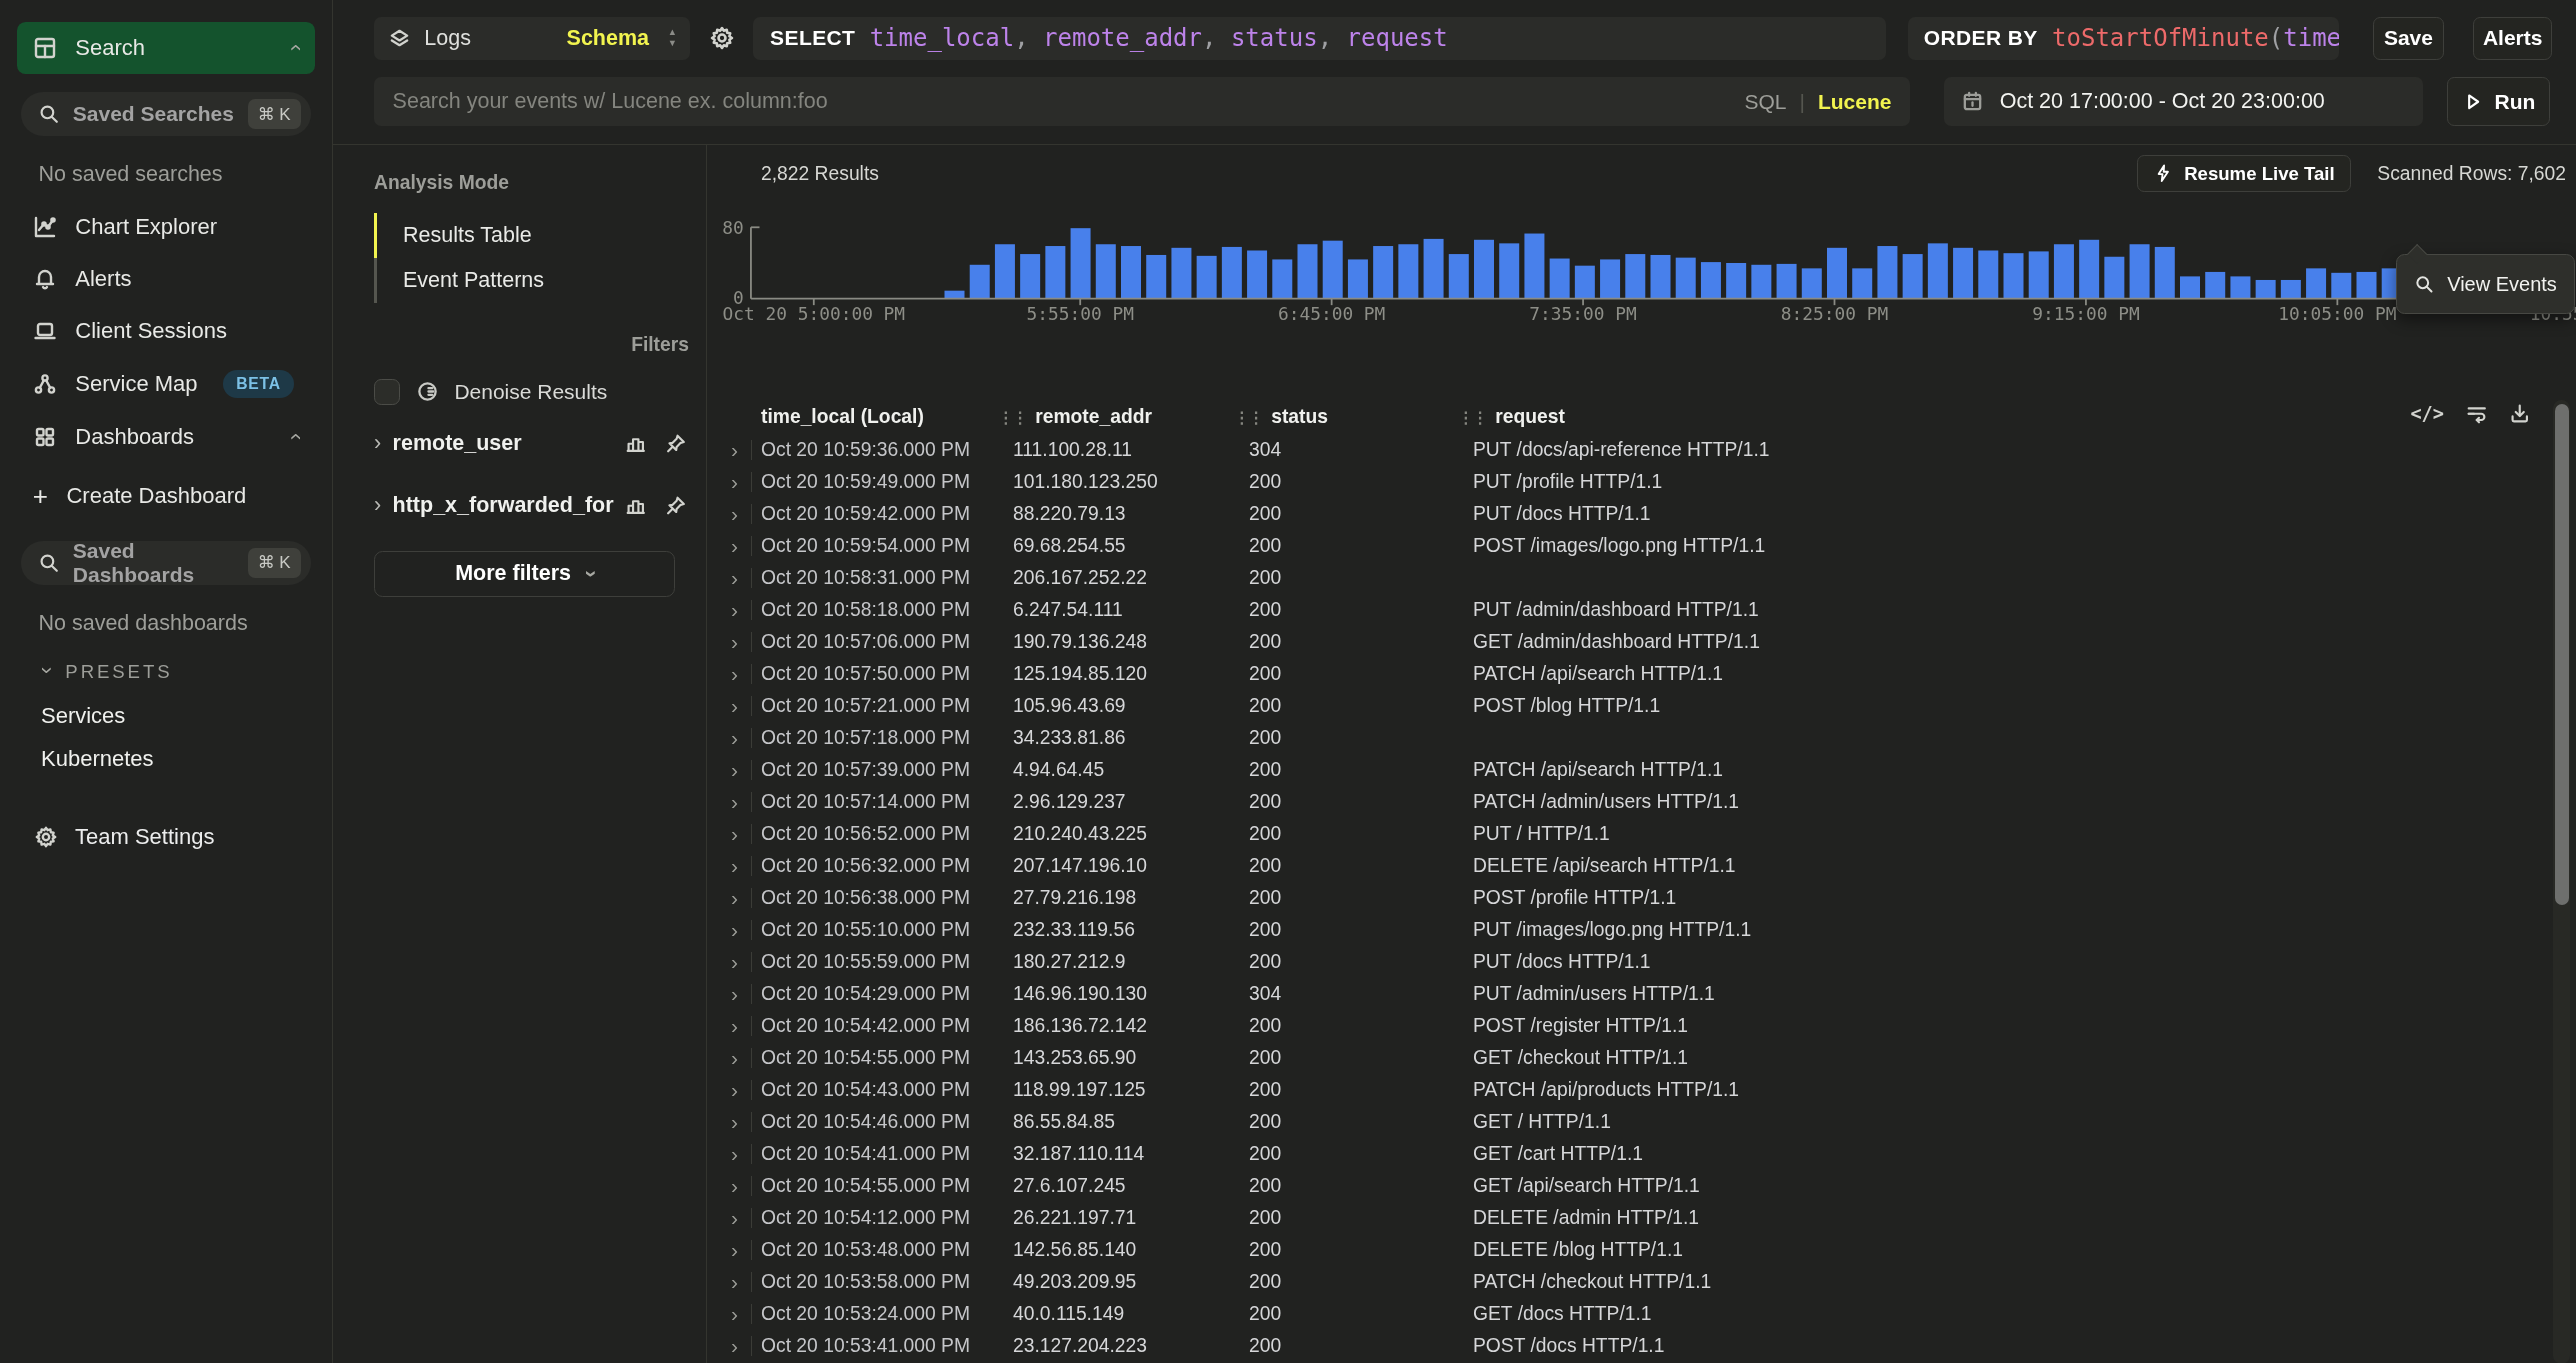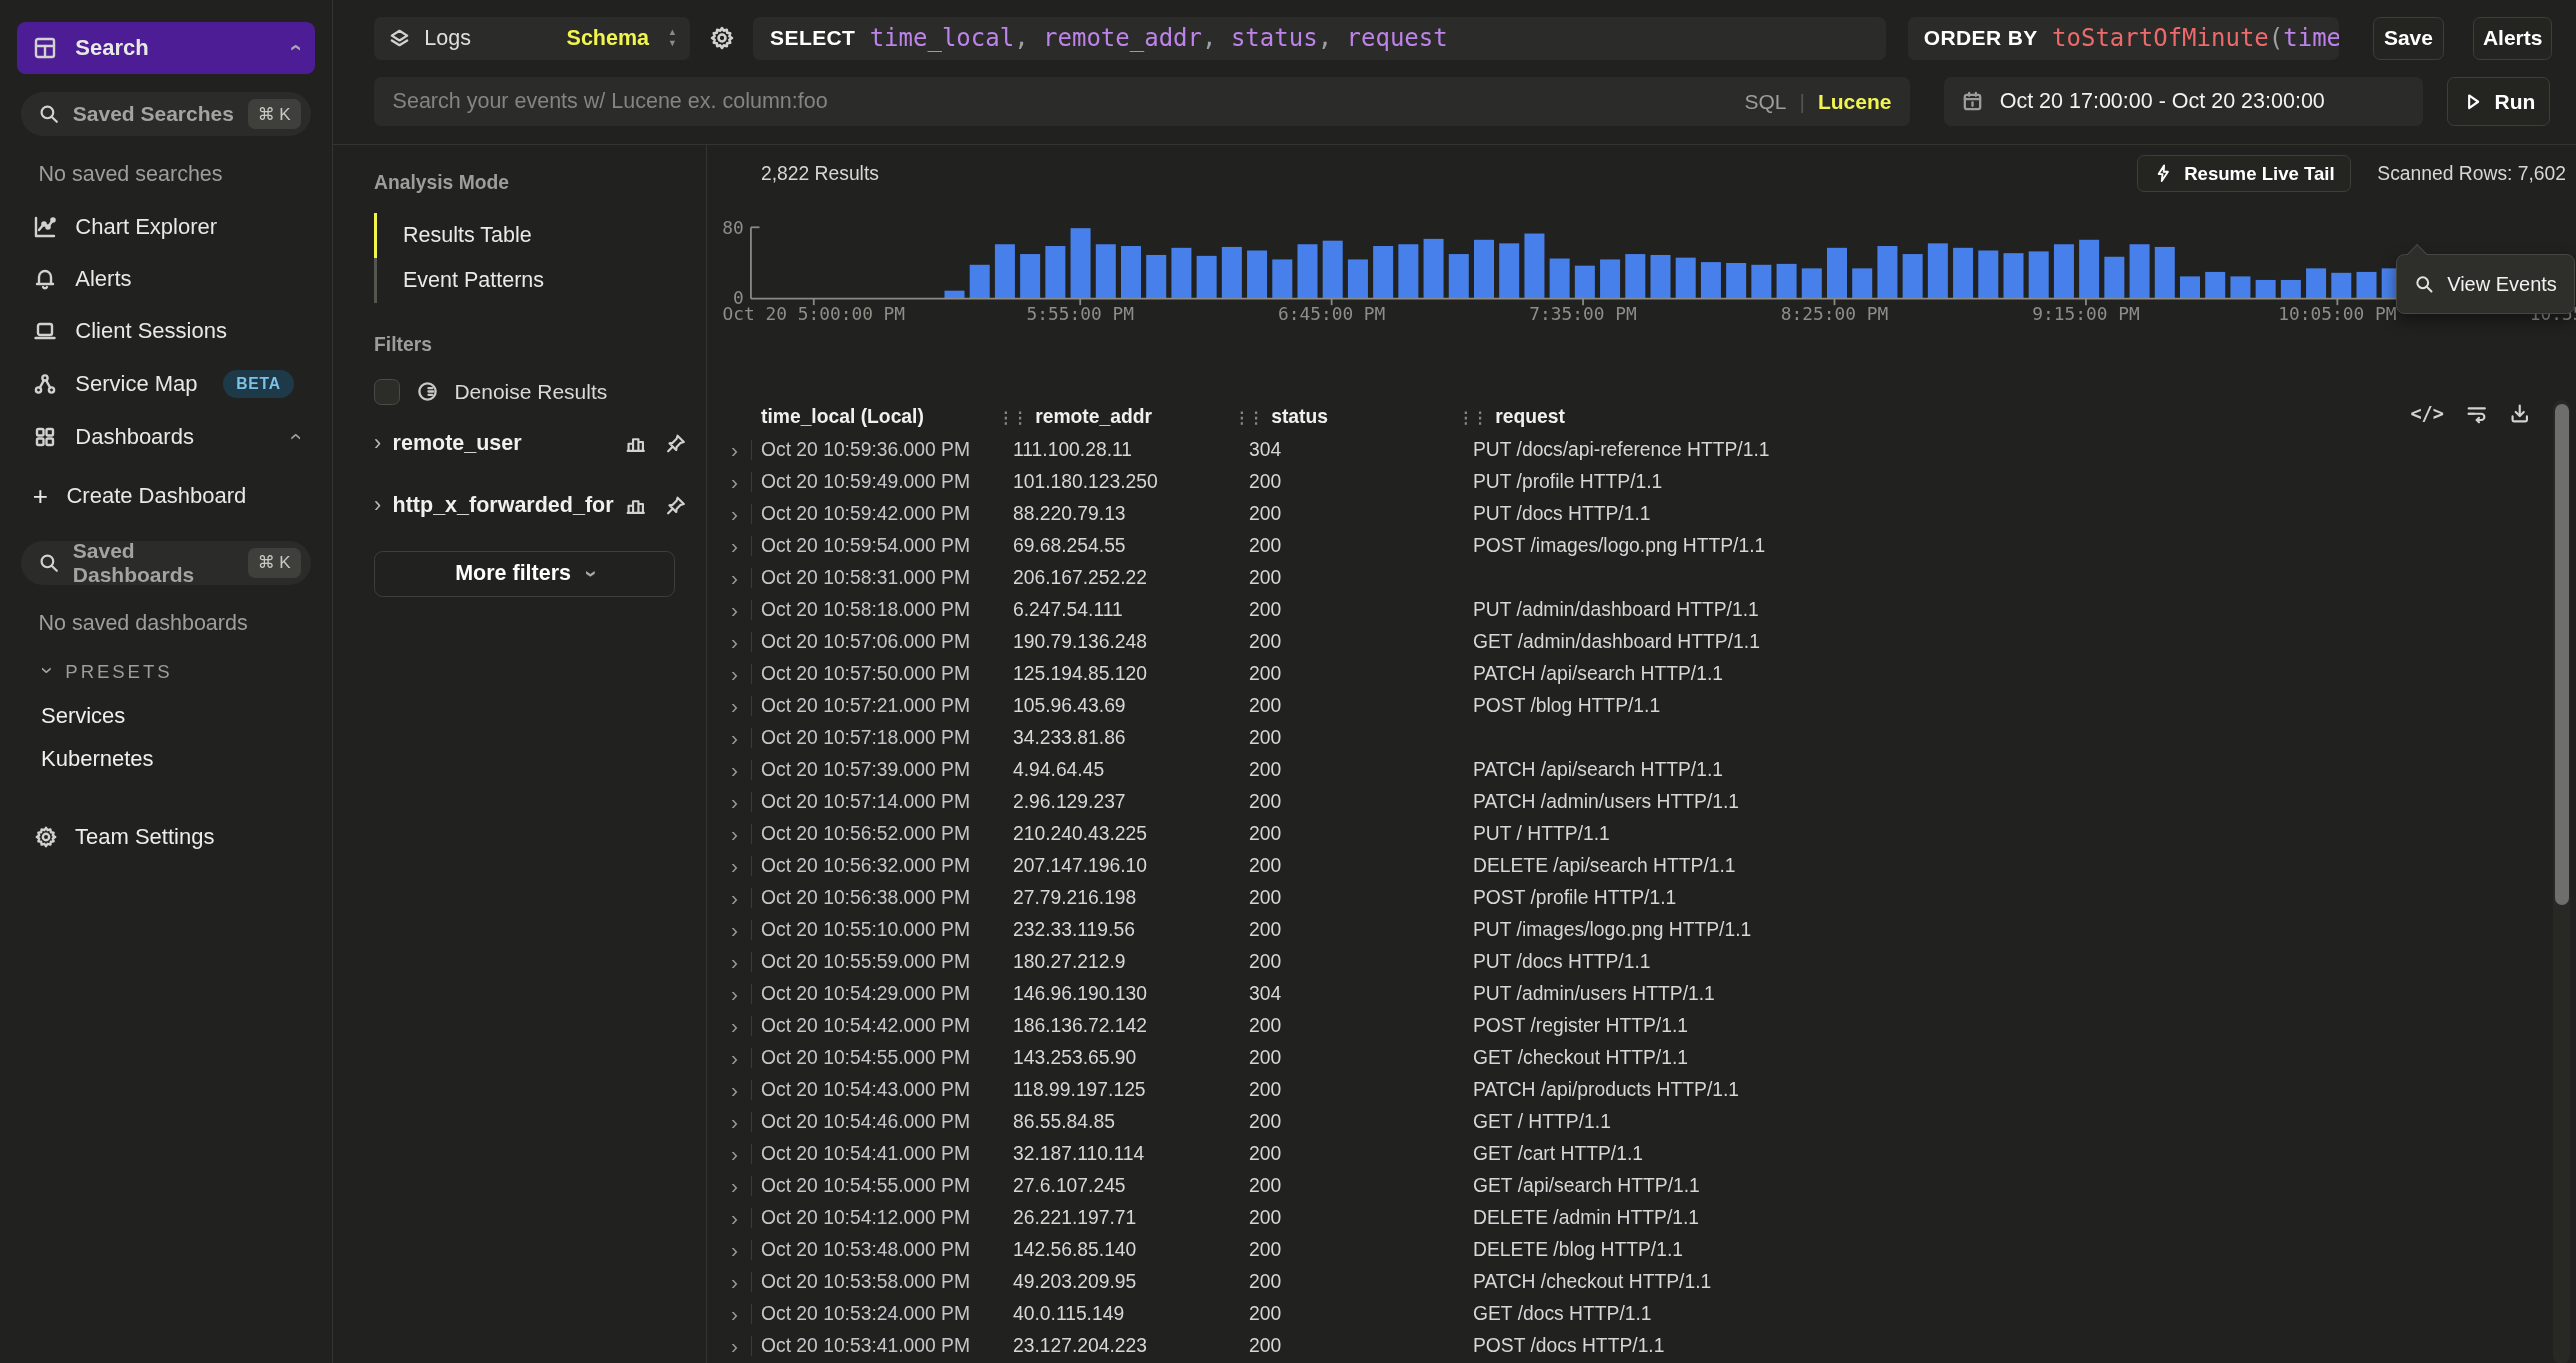--- a/index.html
+++ b/index.html
@@ -22,21 +22,21 @@
   .logo-mark { display: flex; align-items: center; gap: 3.6px; height: 31.5px; }
   .logo-mark .bar { width: 5px; height: 31.5px; background: #ffffff; border-radius: 0.7px; }
   .logo-mark .nub { width: 6.4px; height: 10px; background: #ffffff; border-radius: 0.7px; }
   .logo-text { font-size: 27px; font-weight: 700; letter-spacing: 0.1px; color: #ffffff; }
   .collapse-btn { position: absolute; right: 2.9px; top: 10px; }
 
   .side-item {
     display: flex; align-items: center; gap: 18.6px;
     padding: 13px 15.7px; border-radius: 8.6px; font-size: 22px; color: #e8e9e6;
   }
-  .side-item.active { background: #4c1d95; font-weight: bold; }
+  .side-item.active { background: #14532d; }
   .side-item .spacer { flex: 1; }
   .chev { display: inline-block; color: #a7a8a2; font-size: 21.5px; line-height: 1; }
   .chev.up { transform: rotate(-90deg); }
   .chev.down { transform: rotate(90deg); }
 
   .side-search {
     margin: 18.6px 4.3px 5.7px 4.3px; height: 44px; border-radius: 23px; background: #2b2c29;
     display: flex; align-items: center; gap: 13px; padding: 0 10px 0 17px; color: #8a8b86;
   }
   .side-search .ph { flex: 1; font-size: 21px; color: #a3a3a3; font-weight: bold; }
@@ -93,21 +93,21 @@
   .run-btn { width: 103px; height: 49px; margin-left: 24px; }
 
   
   .filter-panel {
     position: absolute; left: 333px; top: 145px; width: 374px; height: 1219px;
     border-right: 1.4px solid #34352f; padding: 27px 17px 0 41px;
   }
   .panel-label { color: #9d9e99; font-size: 19.3px; font-weight: 700; margin-bottom: 18.6px; }
   .mode-item { border-left: 3.6px solid #55564f; padding: 10px 0 10px 26px; font-size: 21.5px; color: #e9eae7; }
   .mode-item.active { border-left-color: #f2f44f; }
-  .filters-label { margin-top: 31.5px; }
+  .filters-label { margin-top: 31.5px; text-align: right; }
   .denoise-row { display: flex; align-items: center; gap: 15.7px; padding: 4.3px 0 7.2px 0; }
   .checkbox { width: 26px; height: 26px; border-radius: 7.2px; border: 1.4px solid #4b4c47; background: #2c2d29; }
   .denoise-label { font-size: 21px; color: #dadbd8; }
   .filter-row { display: flex; align-items: center; padding: 18.6px 2.9px 18.6px 0; }
   .filter-row .fr-chev { color: #b9bab5; font-size: 21.5px; margin-right: 11.4px; }
   .filter-row .fr-label { font-size: 21.5px; font-weight: 700; color: #f0f1ee; flex: 1; }
   .filter-row .fr-icons { display: flex; gap: 18.6px; align-items: center; }
   .more-filters {
     margin-top: 14.3px; width: 301px; height: 46px; border: 1.4px solid #3e3f3b; border-radius: 8.6px;
     display: flex; align-items: center; justify-content: center; gap: 15.7px;

